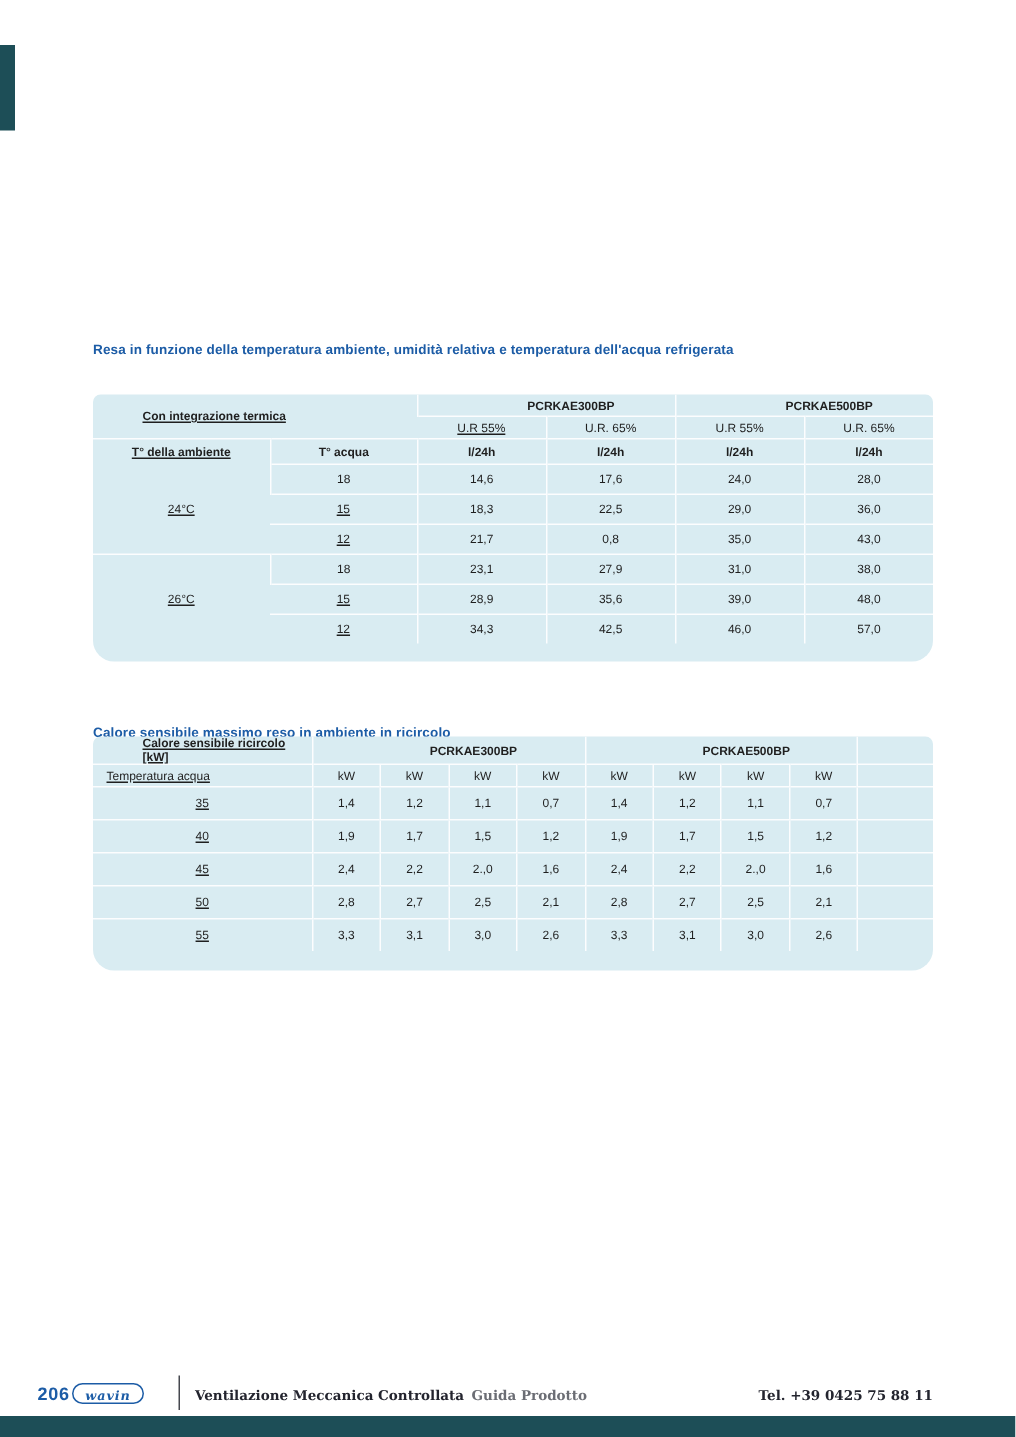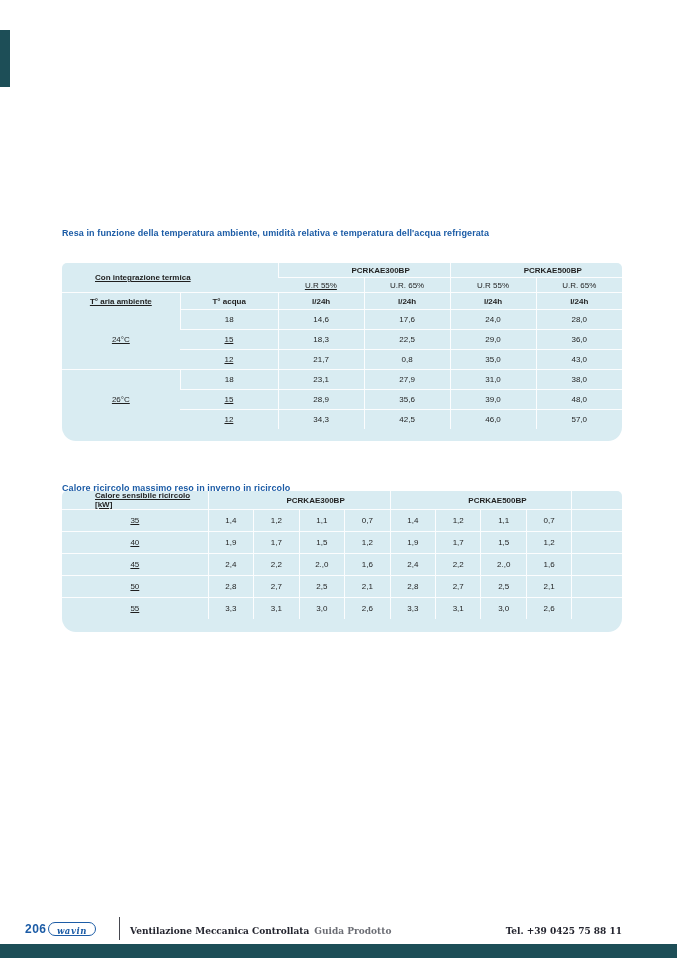--- a/index.html
+++ b/index.html
@@ -95,21 +95,21 @@
       <td class="b" colspan="2">PCRKAE300BP</td>
       <td class="b" colspan="2">PCRKAE500BP</td>
     </tr>
     <tr class="h-sub">
       <td>U.R 55%</td>
       <td>U.R. 65%</td>
       <td>U.R 55%</td>
       <td>U.R. 65%</td>
     </tr>
     <tr class="h-cols">
-      <td class="b">T° aria ambiente</td>
+      <td class="b">T° della ambiente</td>
       <td class="b">T° acqua</td>
       <td class="b">l/24h</td>
       <td class="b">l/24h</td>
       <td class="b">l/24h</td>
       <td class="b">l/24h</td>
     </tr>
     <tr class="t1-data">
       <td rowspan="3" class="noline">24°C</td>
       <td>18</td>
       <td>14,6</td>
@@ -150,41 +150,53 @@
       <td>12</td>
       <td>34,3</td>
       <td>42,5</td>
       <td>46,0</td>
       <td>57,0</td>
     </tr>
   </tbody>
     </table>
 </div>
 
-<div id="heading2" class="content sec-heading" style="position:absolute;">Calore ricircolo massimo reso in inverno in ricircolo</div>
+<div id="heading2" class="content sec-heading" style="position:absolute;">Calore sensibile massimo reso in ambiente in ricircolo</div>
 
 <div id="block2" class="content tbl-block" style="position:absolute;">
   <table>
     <colgroup>
       <col style="width:26.1%">
       <col style="width:8.12%">
         <col style="width:8.12%">
         <col style="width:8.12%">
         <col style="width:8.12%">
       <col style="width:8.12%">
         <col style="width:8.12%">
         <col style="width:8.12%">
         <col style="width:8.12%">
       <col style="width:8.94%">
     </colgroup>
     <tbody>
         <tr class="h-group">
       <td class="lbl b">Calore sensibile ricircolo [kW]</td>
       <td class="b" colspan="4">PCRKAE300BP</td>
       <td class="b" colspan="4">PCRKAE500BP</td>
+      <td></td>
+    </tr>
+    <tr class="h-sub">
+      <td class="lbl">Temperatura acqua</td>
+      <td>kW</td>
+      <td>kW</td>
+      <td>kW</td>
+      <td>kW</td>
+      <td>kW</td>
+      <td>kW</td>
+      <td>kW</td>
+      <td>kW</td>
       <td></td>
     </tr>
     <tr class="t2-data">
       <td>35</td>
       <td>1,4</td>
       <td>1,2</td>
       <td>1,1</td>
       <td>0,7</td>
       <td>1,4</td>
       <td>1,2</td>

